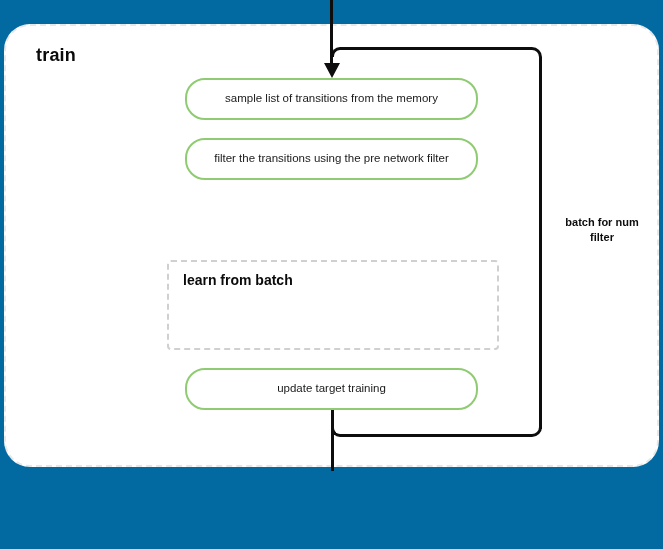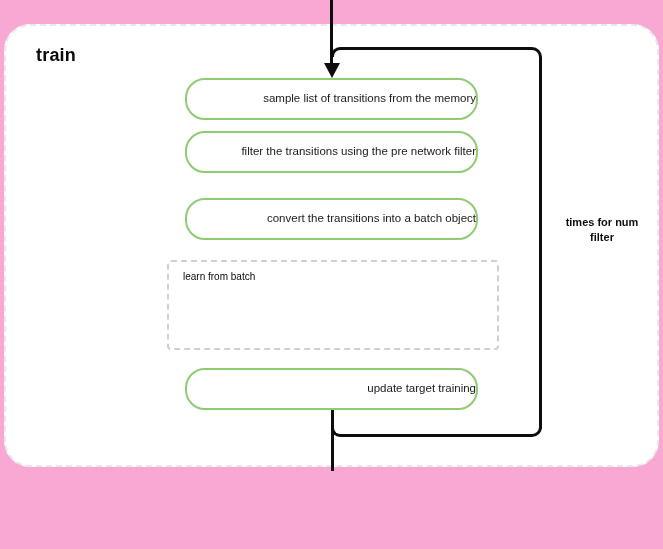--- a/index.html
+++ b/index.html
@@ -4,21 +4,21 @@
 <style>
   html, body {
     margin: 0;
     padding: 0;
     background: #000000;
   }
   #canvas {
     position: relative;
     width: 663px;
     height: 549px;
-    background: #f9a8d4;
+    background: #0369a1;
     overflow: hidden;
     font-family: "Liberation Sans", sans-serif;
   }
 
   
   .train-container {
     position: absolute;
     left: 4px;
     top: 24px;
     width: 655px;
@@ -46,53 +46,53 @@
     position: absolute;
     left: 185px;
     width: 293px;
     height: 42px;
     background: #ffffff;
     border: 2.5px solid #8fcb72;
     border-radius: 20px;
     box-sizing: border-box;
     display: flex;
     align-items: center;
-    justify-content: flex-end;
+    justify-content: center;
   }
   .step-box .step-label {
     font-size: 11.5px;
     color: #1a1a1a;
     line-height: 1.2;
     text-align: center;
     white-space: nowrap;
   }
   #step-1 { top: 78px; }
-  #step-2 { top: 131px; }
+  #step-2 { top: 138px; }
   #step-3 { top: 198px; }
   #step-4 { top: 368px; }
 
   
   .subblock {
     position: absolute;
     left: 167px;
     top: 260px;
     width: 332px;
     height: 90px;
     background: #ffffff;
     border: 2px dashed #d0d0d0;
     border-radius: 4px;
     box-sizing: border-box;
   }
   .subblock-title {
     position: absolute;
     left: 14px;
     top: 8px;
     width: 130px;
-    font-size: 10px;
-    font-weight: normal;
+    font-size: 14px;
+    font-weight: bold;
     color: #0a0a0a;
     line-height: 1.45;
   }
 
   
   .line {
     position: absolute;
     background: #0d0d0d;
   }
   
@@ -222,30 +222,27 @@
   <div class="line" id="line-out"></div>
 
   <div class="step-box" id="step-1">
     <span class="step-label">sample list of transitions from the memory</span>
   </div>
 
   <div class="step-box" id="step-2">
     <span class="step-label">filter the transitions using the pre network filter</span>
   </div>
 
-  <div class="step-box" id="step-3">
-    <span class="step-label">convert the transitions into a batch object</span>
-  </div>
 
   <div class="subblock">
     <div class="subblock-title"><span>learn from</span> <span>batch</span></div>
   </div>
 
   <div class="step-box" id="step-4">
     <span class="step-label">update target training</span>
   </div>
 
   <div class="loop-caption">
-    <span class="cap-line">times for num</span>
+    <span class="cap-line">batch for num</span>
     <span class="cap-line">filter</span>
   </div>
 
 </div>
 
 </body></html>

